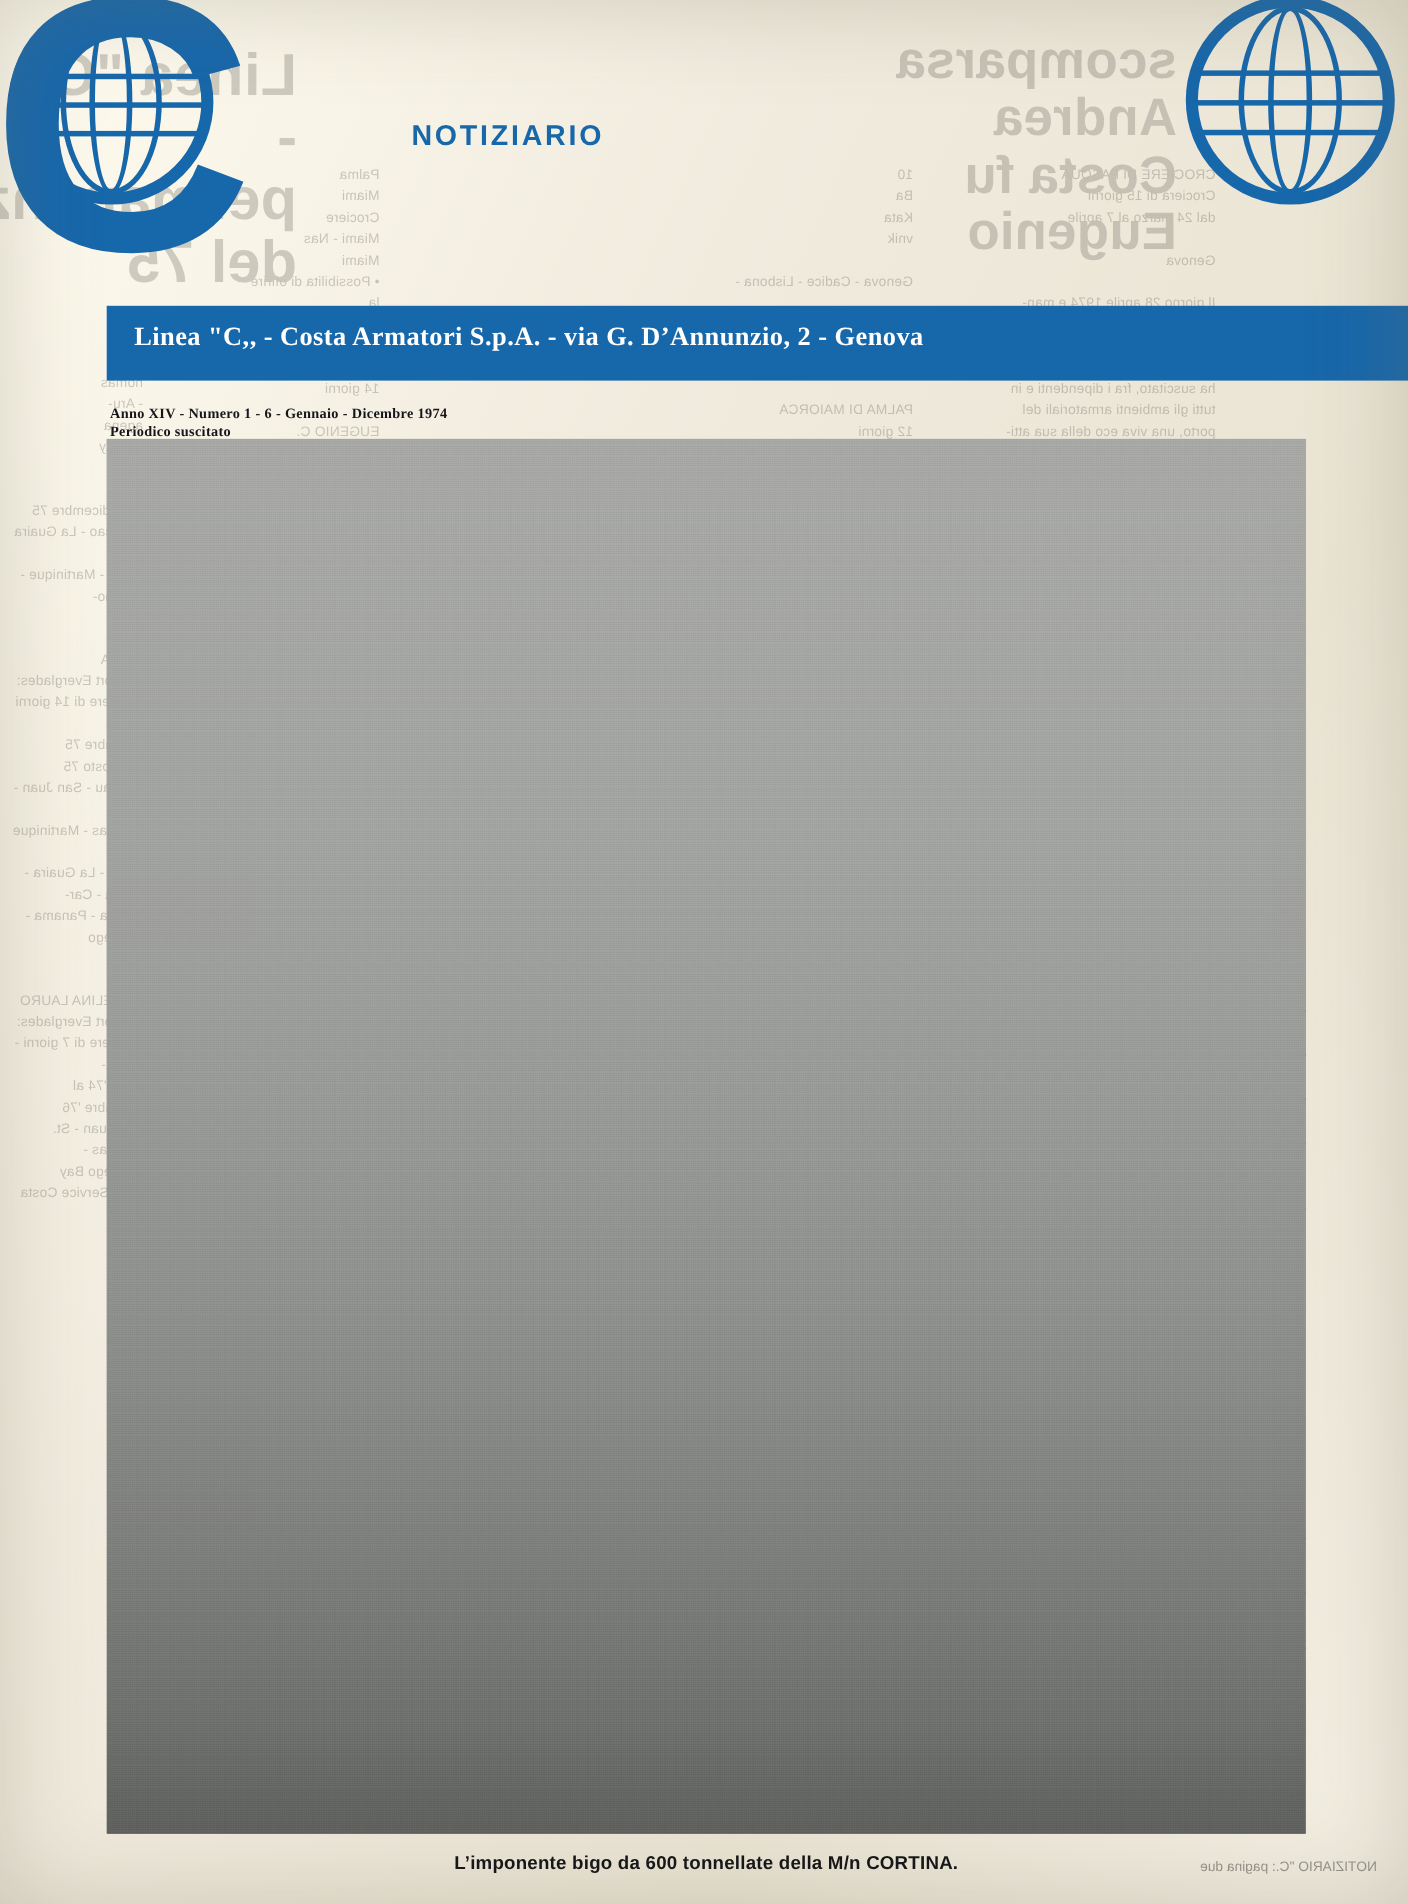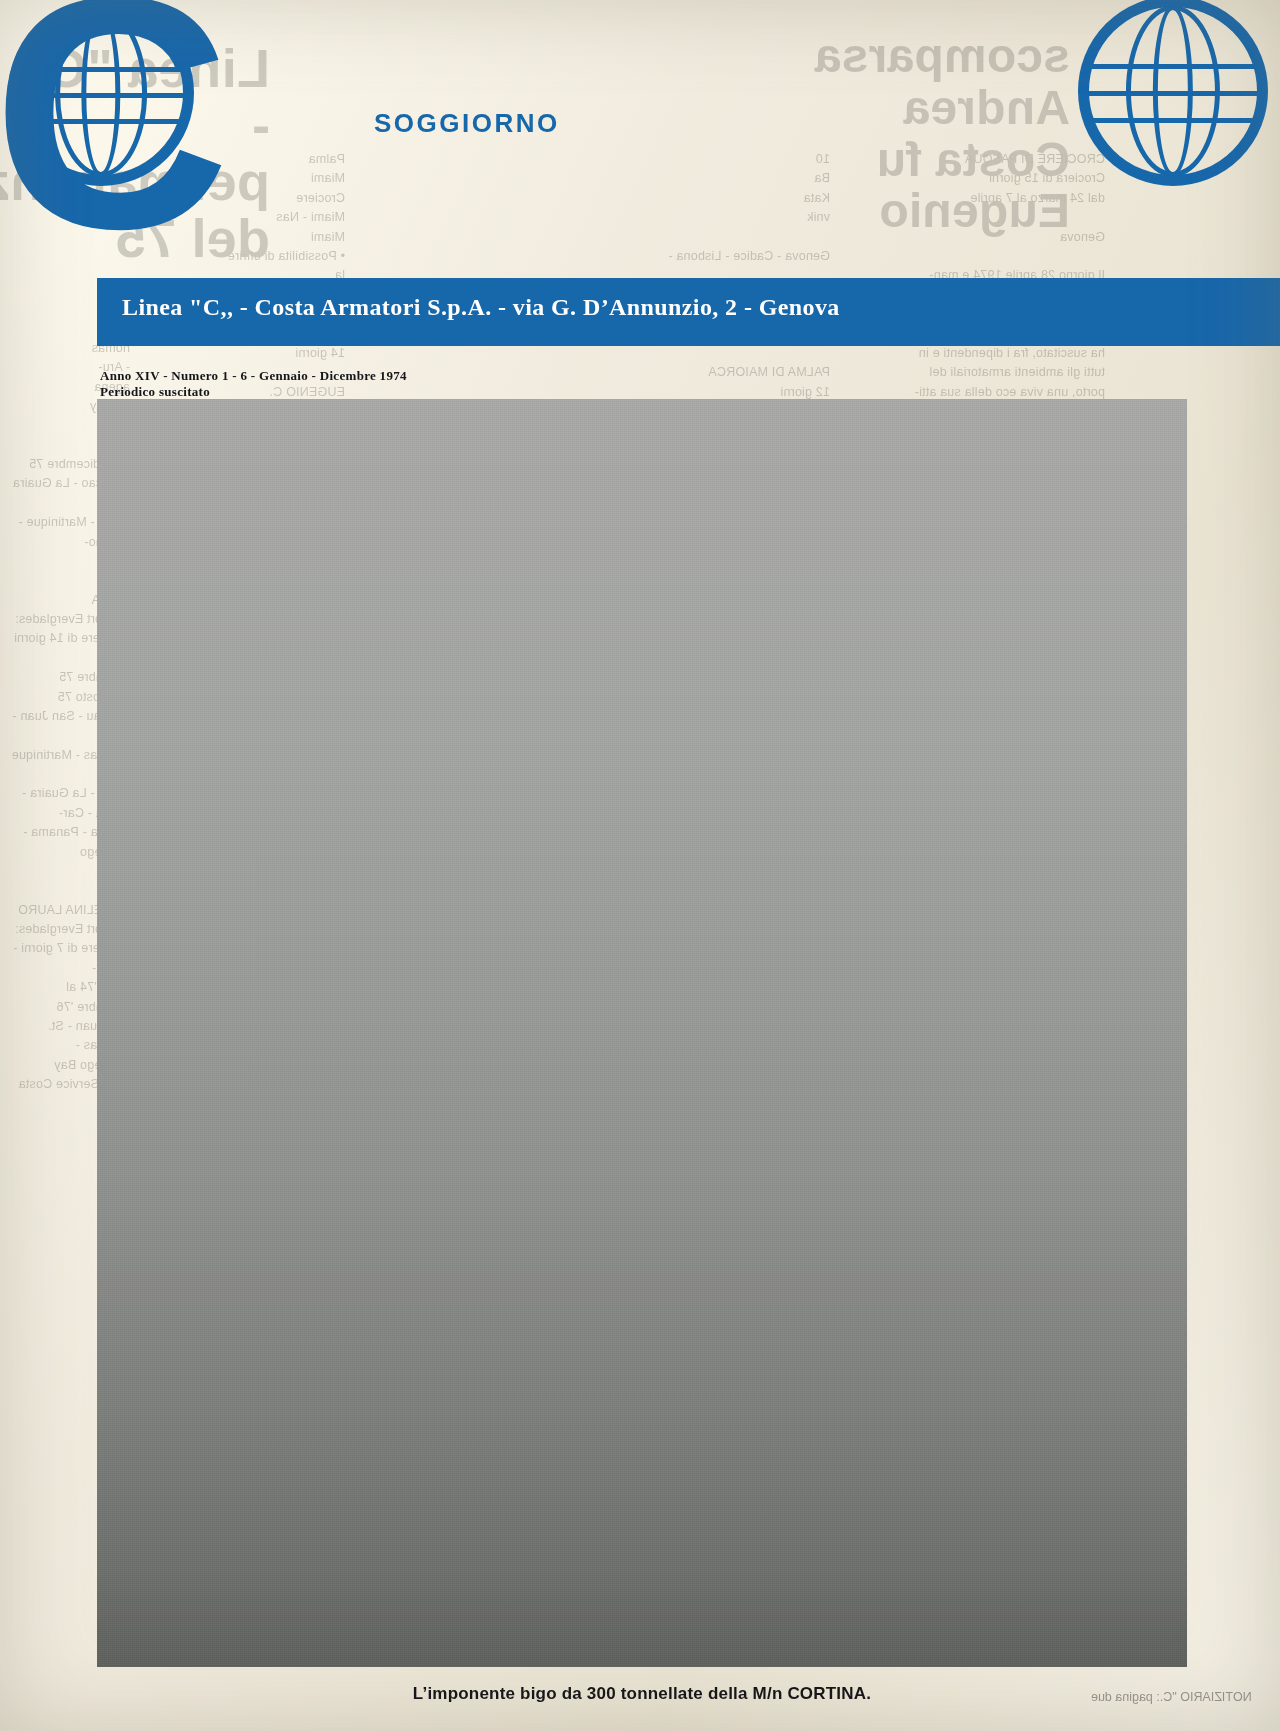--- a/index.html
+++ b/index.html
@@ -314,21 +314,21 @@
     <div class="globe globe-l">
       <div class="globe-lat" style="top:34%"></div>
       <div class="globe-lat" style="top:50%"></div>
       <div class="globe-lat" style="top:66%"></div>
     </div>
     <div class="globe globe-r">
       <div class="globe-lat" style="top:34%"></div>
       <div class="globe-lat" style="top:50%"></div>
       <div class="globe-lat" style="top:66%"></div>
     </div>
-    <div class="notiziario">SOGGIORNO</div>
+    <div class="notiziario">NOTIZIARIO</div>
   </div>
 
   <div class="address-band">
     <div class="address-text">Linea "C,, - Costa Armatori S.p.A. - via G. D’Annunzio, 2 - Genova</div>
   </div>
 
   <div class="issue-line">
     <div class="seg-1">Anno XIV - Numero 1 - 6 - Gennaio - Dicembre 1974</div>
     <div class="seg-2">Periodico suscitato</div>
     <div class="seg-3">Spedizione in abbonamento postale a tariffa intera</div>
@@ -455,17 +455,17 @@
       <g stroke="#eceded" stroke-width="3.5" fill="none" opacity="0.9">
         <path d="M706 1142 L706 1100 L792 1100 L792 1142"></path>
         <path d="M706 1120 L792 1120"></path>
       </g>
 
       <rect x="0" y="0" width="1090" height="1268" fill="#000" opacity="0.04"></rect>
     </svg>
     <div class="photo-grain"></div>
   </div>
 
-  <div class="caption">L’imponente bigo da 300 tonnellate della M/n CORTINA.</div>
+  <div class="caption">L’imponente bigo da 600 tonnellate della M/n CORTINA.</div>
   <div class="footer-right">NOTIZIARIO "C.: pagina due</div>
 
   <div class="edge-shadow"></div>
 </div>
 
 </body></html>

